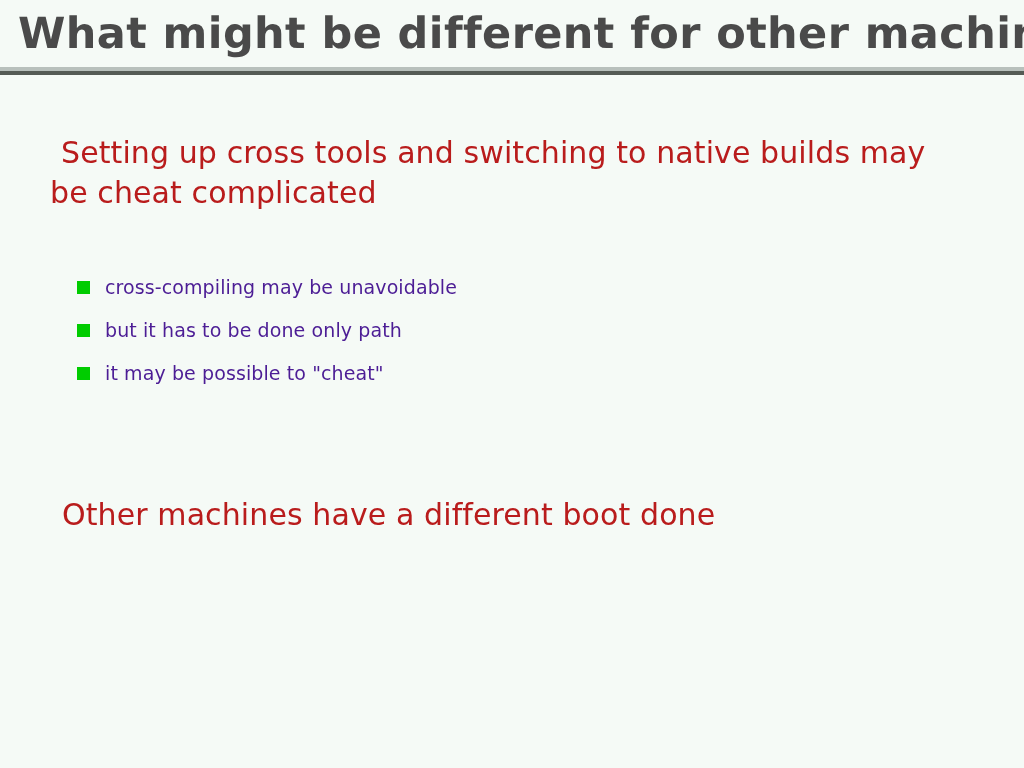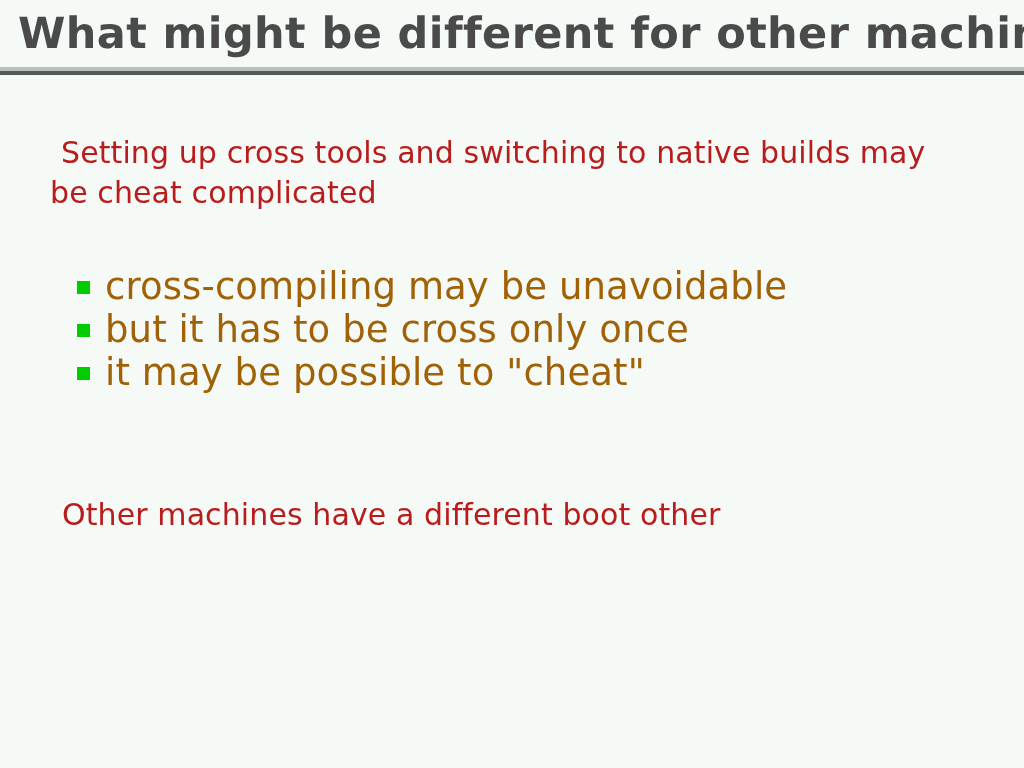--- a/index.html
+++ b/index.html
@@ -102,23 +102,23 @@
     top: 192px;
     width: 860px;
     margin: 0;
     padding: 0;
     list-style: none;
   }
   .bullet-item {
     position: relative;
     height: 43px;
     padding-left: 28px;
-    color: #a16207;
+    color: #4c1d95;
     font-family: "DejaVu Sans", sans-serif;
-    font-size: 37px;
+    font-size: 19px;
     line-height: 40px;
     letter-spacing: 0.1px;
     white-space: nowrap;
   }
   .bullet-marker {
     position: absolute;
     left: 0;
     top: 14px;
     width: 13px;
     height: 13px;
@@ -154,24 +154,24 @@
       <span class="line2">be cheat complicated</span>
     </div>
 
     <ul class="bullet-list">
       <li class="bullet-item">
         <span class="bullet-marker"></span>
         <span class="bullet-label">cross-compiling may be unavoidable</span>
       </li>
       <li class="bullet-item">
         <span class="bullet-marker"></span>
-        <span class="bullet-label">but it has to be cross only once</span>
+        <span class="bullet-label">but it has to be done only path</span>
       </li>
       <li class="bullet-item">
         <span class="bullet-marker"></span>
         <span class="bullet-label">it may be possible to "cheat"</span>
       </li>
     </ul>
 
-    <div class="para para-closing">Other machines have a different boot other</div>
+    <div class="para para-closing">Other machines have a different boot done</div>
 
   </div>
 </div>
 
 </body></html>

